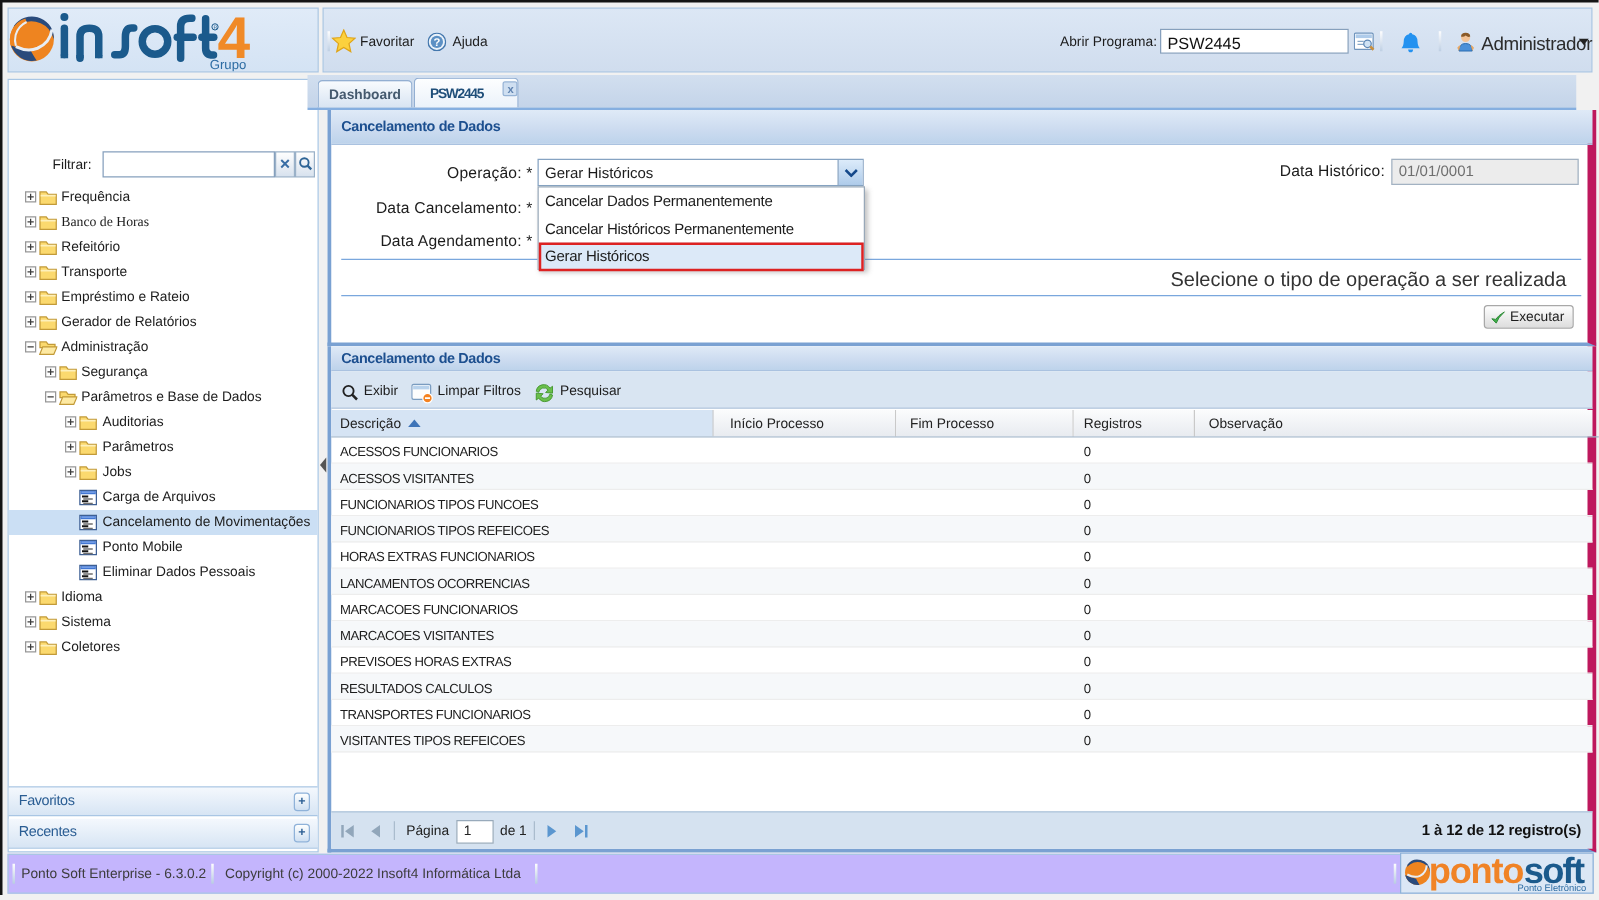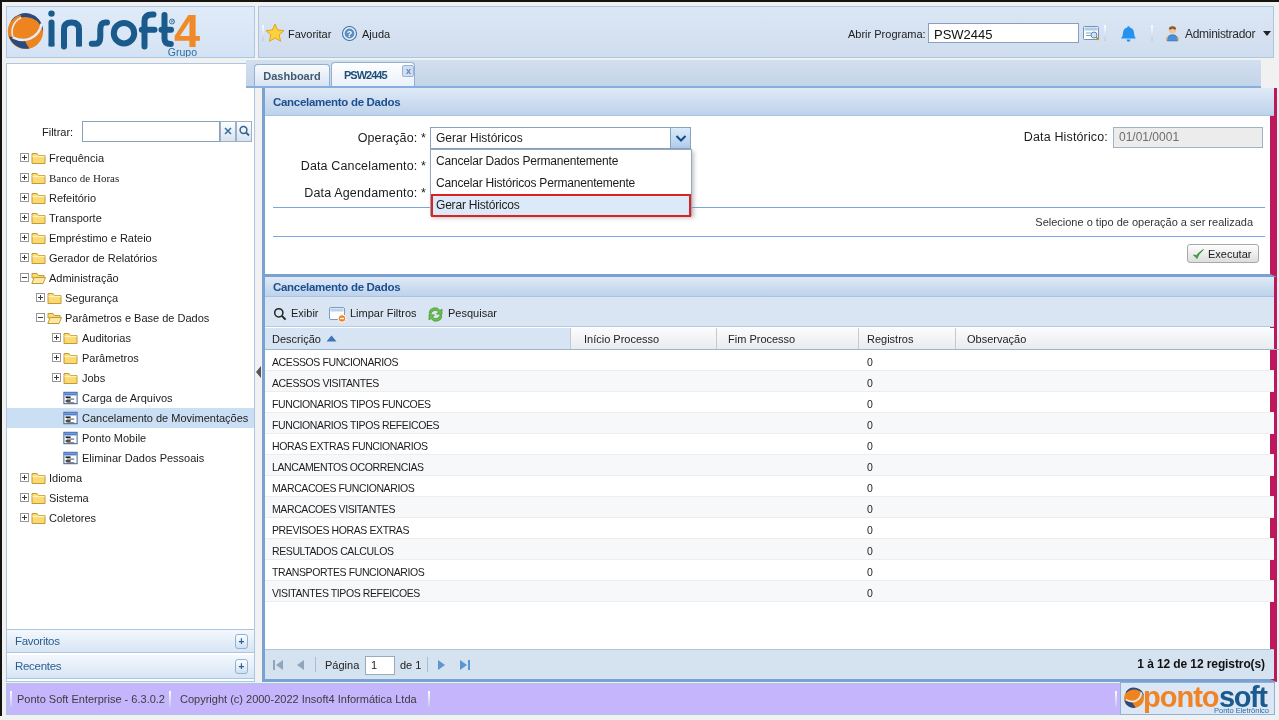--- a/index.html
+++ b/index.html
@@ -8,21 +8,21 @@
 .abs { position:absolute; }
 #topblack { left:0; top:0; width:1279px; height:2px; background:#141414; }
 #leftblack { left:0; top:0; width:2px; height:716px; background:#141414; }
 
 #logobox { left:6px; top:6px; width:249px; height:52px; background:linear-gradient(#e0ebf8,#d4e3f4); border:1px solid #a9c6e4; }
 #toolbox { left:258px; top:6px; width:1016px; height:52px; background:linear-gradient(#dce7f5,#d0ddee); border:1px solid #a9c6e4; }
 .tbsep { top:18px; width:2px; height:16px; background:linear-gradient(#fdfdfe,#bfd0e4); }
 .hlabel { font-size:11px; color:#1c1c1c; }
 #abrirlbl { left:589px; top:21px; }
 #abririnput { left:669px; top:16px; width:151px; height:20px; background:#fff; border:1px solid #86a0bd; font-size:13px; color:#111; padding:2px 0 0 5px; font-family:"Liberation Sans", sans-serif; }
-#adminlbl { left:926px; top:20px; font-size:12px; letter-spacing:-0.3px; color:#2c2c2c; }
+#adminlbl { left:926px; top:20px; font-size:15px; letter-spacing:-0.3px; color:#2c2c2c; }
 #adminarrow { left:1004px; top:24px; width:0; height:0; border-left:4px solid transparent; border-right:4px solid transparent; border-top:5px solid #222; }
 
 #sidebar { left:6px; top:63px; width:249px; height:619px; background:#fff; border:1px solid #a9c6e4; }
 #menuhdr { position:absolute; left:0; top:0; width:247px; height:24px; background:linear-gradient(#eef5fc 0%,#d4e3f3 45%,#bcd2ec 100%); border-bottom:1px solid #8fb2d9; }
 #menuhdr span { position:absolute; left:8px; top:5px; font-size:12px; font-weight:bold; letter-spacing:-0.2px; color:#15498b; }
 #proghdr { position:absolute; left:0; top:25px; width:247px; height:24px; background:linear-gradient(#f4f8fd,#d7e5f4); border-bottom:1px solid #a9c6e4; }
 #proghdr span { position:absolute; left:8px; top:5px; font-size:11.5px; letter-spacing:-0.3px; color:#2a5d93; }
 .collbtn { position:absolute; right:6px; top:4px; width:13px; height:15px; background:linear-gradient(#fdfefe,#cfe0f2); border:1px solid #8fb2d9; border-radius:3px; color:#2a5d93; font-size:10px; font-weight:bold; text-align:center; line-height:13px; }
 #favhdr { position:absolute; left:0; top:565px; width:247px; height:24px; background:linear-gradient(#f4f8fd,#d7e5f4); border-top:1px solid #a9c6e4; border-bottom:1px solid #a9c6e4; }
 #favhdr span, #rechdr span { position:absolute; left:8px; top:5px; font-size:11.5px; letter-spacing:-0.3px; color:#2a5d93; }
@@ -50,21 +50,21 @@
 #panel2 { left:262px; top:277px; width:1015px; height:405px; border-bottom:3px solid #7aa1d2; }
 .phdr { position:absolute; left:0; top:0; width:1009px; background:linear-gradient(#dfeaf7 0%,#cddcf0 55%,#bdd3eb 100%); border-bottom:1px solid #aac2e0; font-weight:bold; font-size:11.5px; letter-spacing:-0.3px; color:#1c4f8f; padding-left:8px; }
 #panel1 .phdr { height:28px; line-height:28px; }
 #panel2 .phdr { height:20px; line-height:20px; }
 .flabel { position:absolute; font-size:12.5px; letter-spacing:0.15px; color:#1c1c1c; text-align:right; }
 #sel1 { position:absolute; left:165px; top:39px; width:261px; height:22px; background:#fff; border:1px solid #86a3c2; font-size:12px; color:#1c1c1c; line-height:20px; padding-left:5px; }
 #seltrig { position:absolute; right:0; top:0; width:20px; height:20px; background:linear-gradient(#dcebfa,#aecbea); border-left:1px solid #86a3c2; }
 #dhlbl { left:700px; top:42px; width:143px; }
 #dhinput { position:absolute; left:848px; top:39px; width:150px; height:21px; background:#ececec; border:1px solid #a3b2c2; font-size:12px; color:#6e6e6e; line-height:19px; padding-left:5px; }
 .bluline { position:absolute; left:8px; width:992px; height:1px; background:#7aa7dd; }
-#msg { position:absolute; left:0px; top:128px; width:988px; text-align:right; font-size:11px; color:#333; }
+#msg { position:absolute; left:0px; top:128px; width:988px; text-align:right; font-size:16px; color:#333; }
 #execbtn { position:absolute; left:922px; top:156px; width:72px; height:19px; background:linear-gradient(#fefefe,#dddddd); border:1px solid #a8a8a8; border-radius:3px; font-size:11px; color:#1c1c1c; }
 #execbtn span { position:absolute; left:20px; top:3px; }
 
 #ddlist { left:430px; top:149px; width:262px; height:67px; background:#fff; border:1px solid #98a8b8; box-shadow:2px 2px 4px rgba(120,120,120,.45); z-index:50; }
 .dditem { position:absolute; left:0; width:260px; height:22px; font-size:12px; letter-spacing:-0.2px; color:#1c1c1c; line-height:22px; padding-left:5px; }
 #dditem3 { position:absolute; left:0px; top:44px; width:260px; height:23px; background:#dce9f8; border:2px solid #dd2222; font-size:12px; letter-spacing:-0.2px; color:#1c1c1c; line-height:19px; padding-left:3px; }
 
 #gtoolbar { position:absolute; left:0; top:20px; width:1009px; height:30px; background:#d9e5f2; border-bottom:1px solid #b5c8dd; font-size:11px; color:#1c1c1c; }
 #ghead { position:absolute; left:0; top:51px; width:1114px; height:22px; border-bottom:1px solid #9fb4c8; font-size:11px; color:#222; }
 .gh { position:absolute; top:0; height:21px; background:linear-gradient(#fbfcfd,#e8ebf0); border-right:1px solid #c9c9c9; line-height:23px; padding-left:12px; }

